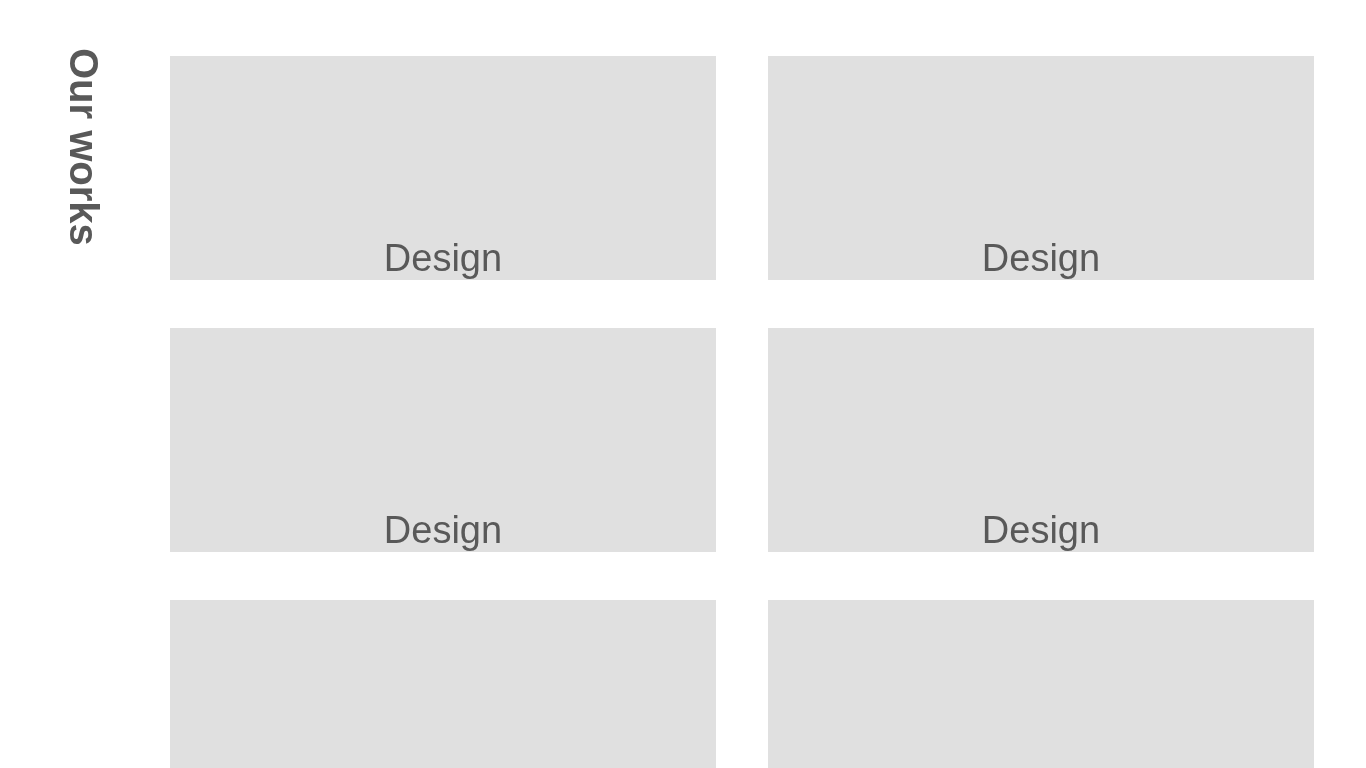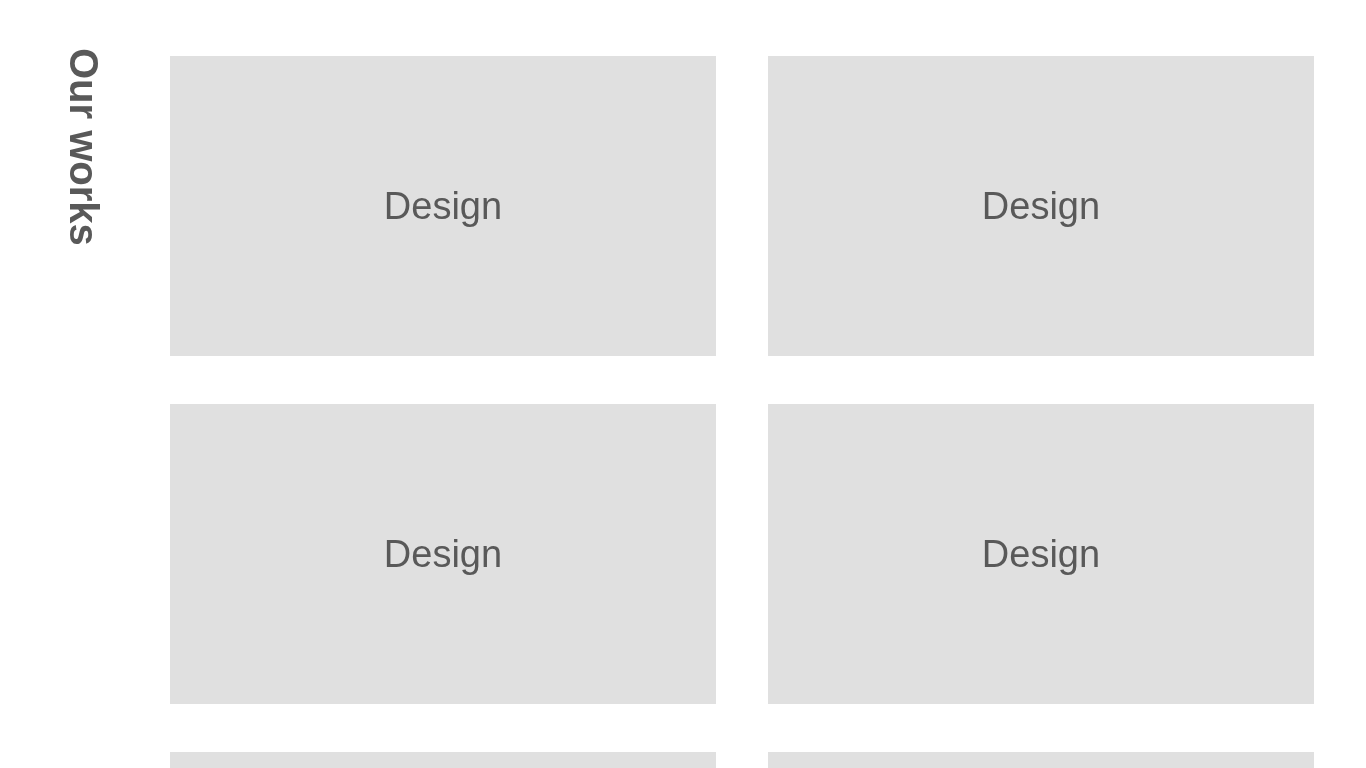--- a/index.html
+++ b/index.html
@@ -31,23 +31,23 @@
       top: 56px;
       left: 170px;
       right: 52px;
       display: grid;
       grid-template-columns: 1fr 1fr;
       column-gap: 52px;
       row-gap: 48px;
     }
     .card {
       background: #e0e0e0;
-      height: 300px;
+      height: 224px;
       display: flex;
-      align-items: center;
+      align-items: flex-end;
       justify-content: center;
       cursor: pointer;
     }
     .card-label {
       font-size: 38px;
       font-weight: 400;
       color: #595959;
     }
   </style>
 </head>

